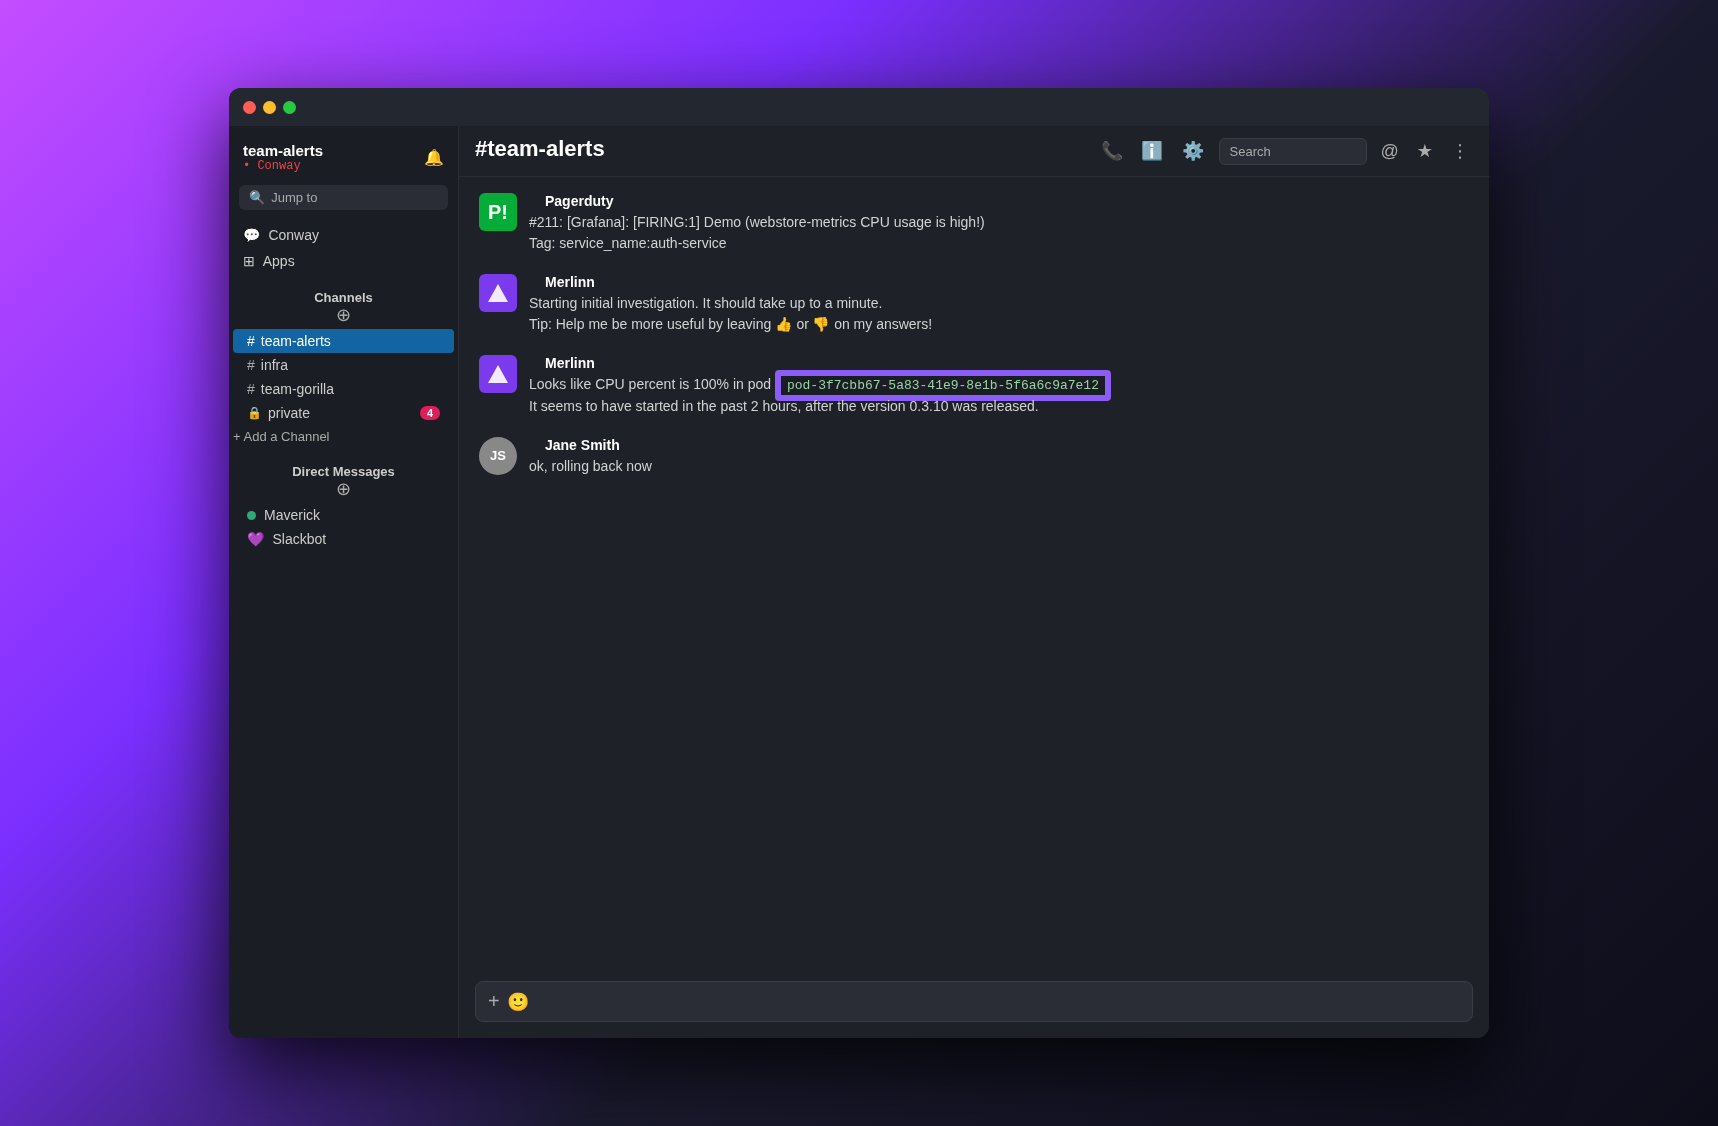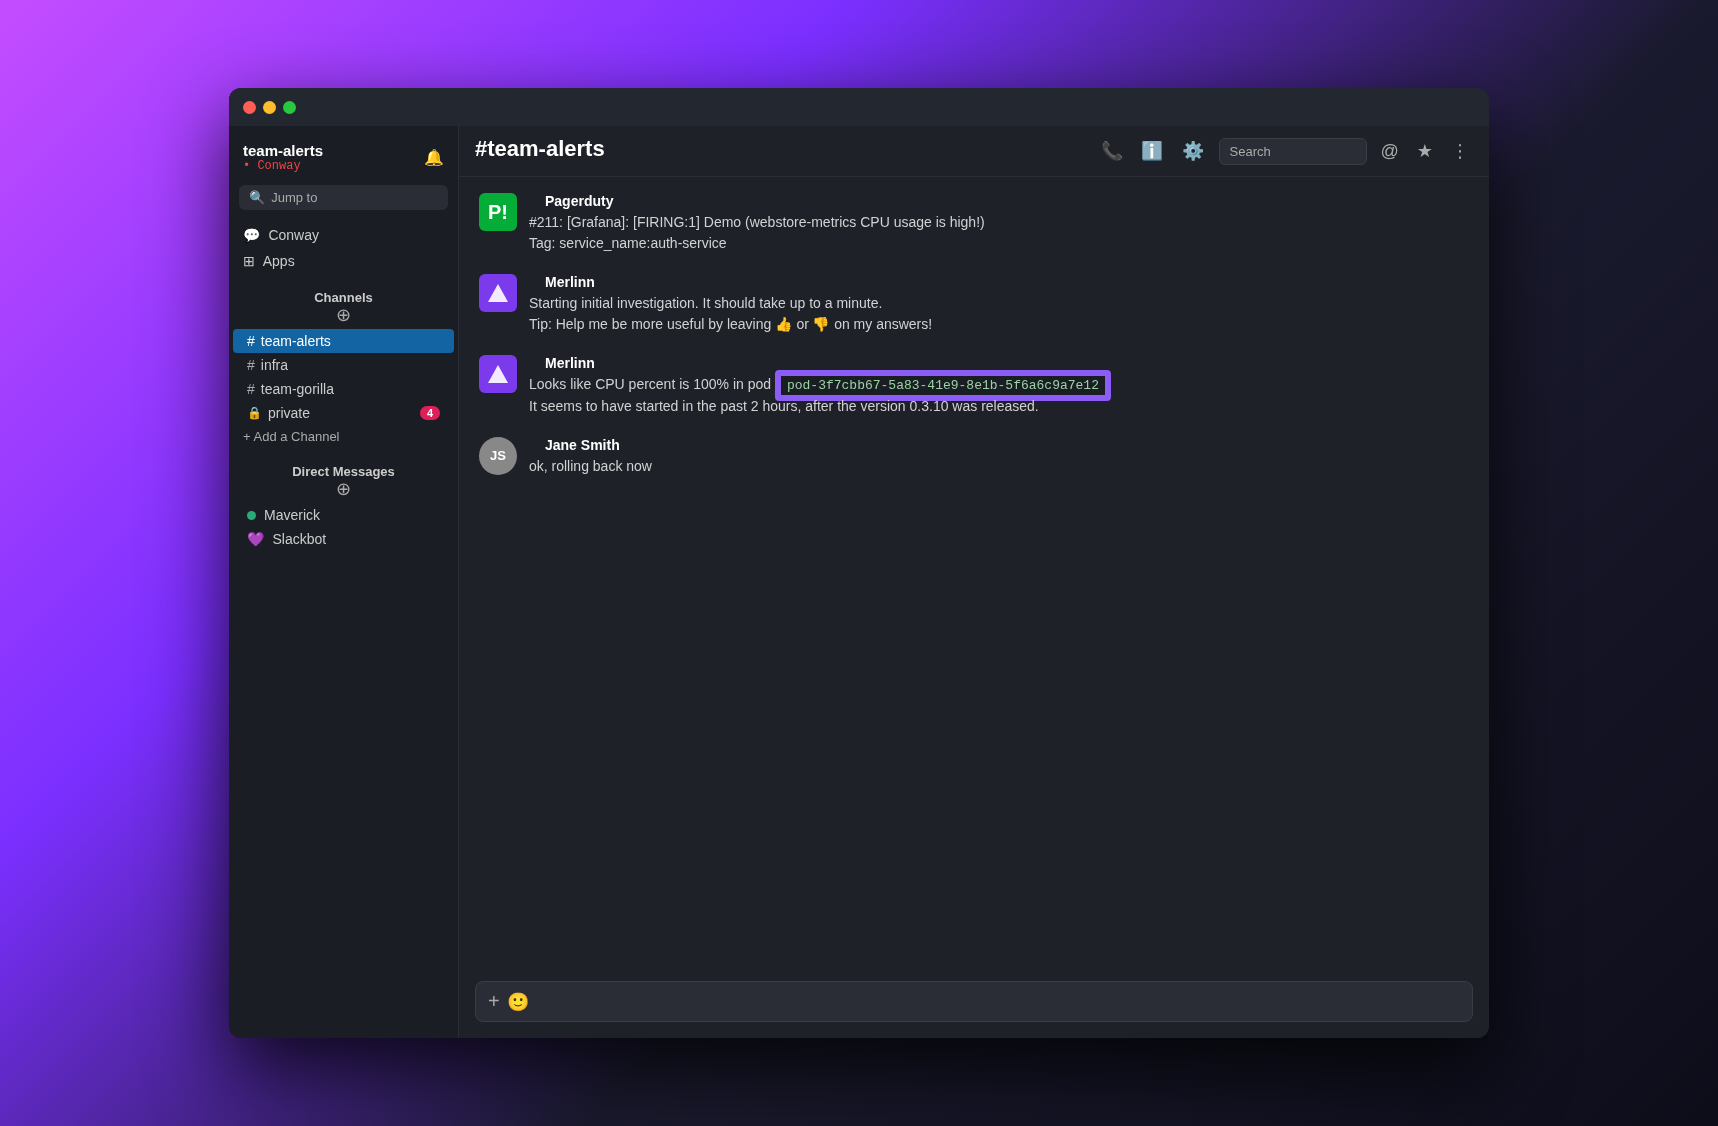--- a/index.html
+++ b/index.html
@@ -114,21 +114,21 @@
       font-size: 18px;
       cursor: pointer;
       width: 20px;
       height: 20px;
       display: flex;
       align-items: center;
       justify-content: center;
       border-radius: 50%;
     }
     .add-channel {
-      padding: 4px 14px 8px;
+      padding: 4px 4px 8px;
       color: #aaa;
       font-size: 13px;
       cursor: pointer;
     }
     .channel-item {
       display: flex;
       align-items: center;
       justify-content: space-between;
       padding: 4px 14px;
       cursor: pointer;

